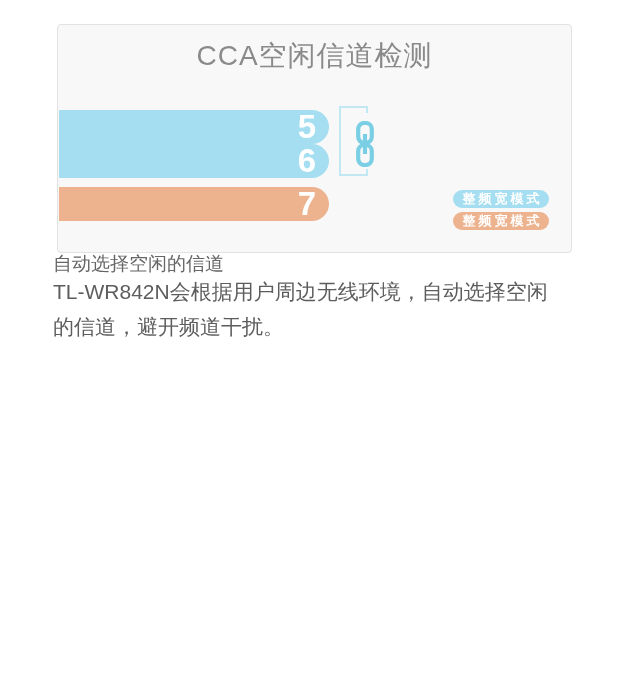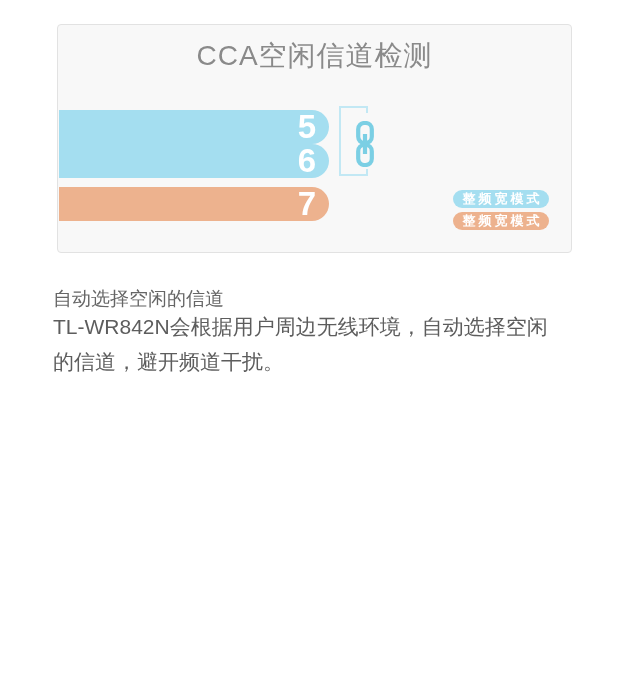--- a/index.html
+++ b/index.html
@@ -47,21 +47,20 @@
     border-radius:9px;
     color:#ffffff; font-size:13px; font-weight:bold;
     line-height:18px; text-align:center;
     letter-spacing:3px; text-indent:3px;
   }
   .pill-idle { top:165px; background:var(--idle,#a4def0); }
   .pill-busy { top:187px; background:var(--busy,#edb28e); }
 
   .content { margin:0 67px 0 53px; width:520px; color:#5d5d5d; }
   .section-heading {
-    margin-top:35px;
     font-size:19px; line-height:21px;
     font-weight:400; color:#666666;
   }
   .section-heading.second { margin-top:37px; }
   .section-body {
     font-size:21px; line-height:35px;
     color:#5d5d5d;
     white-space:pre-line;
   }
   .section-body.second { margin-top:21px; }

